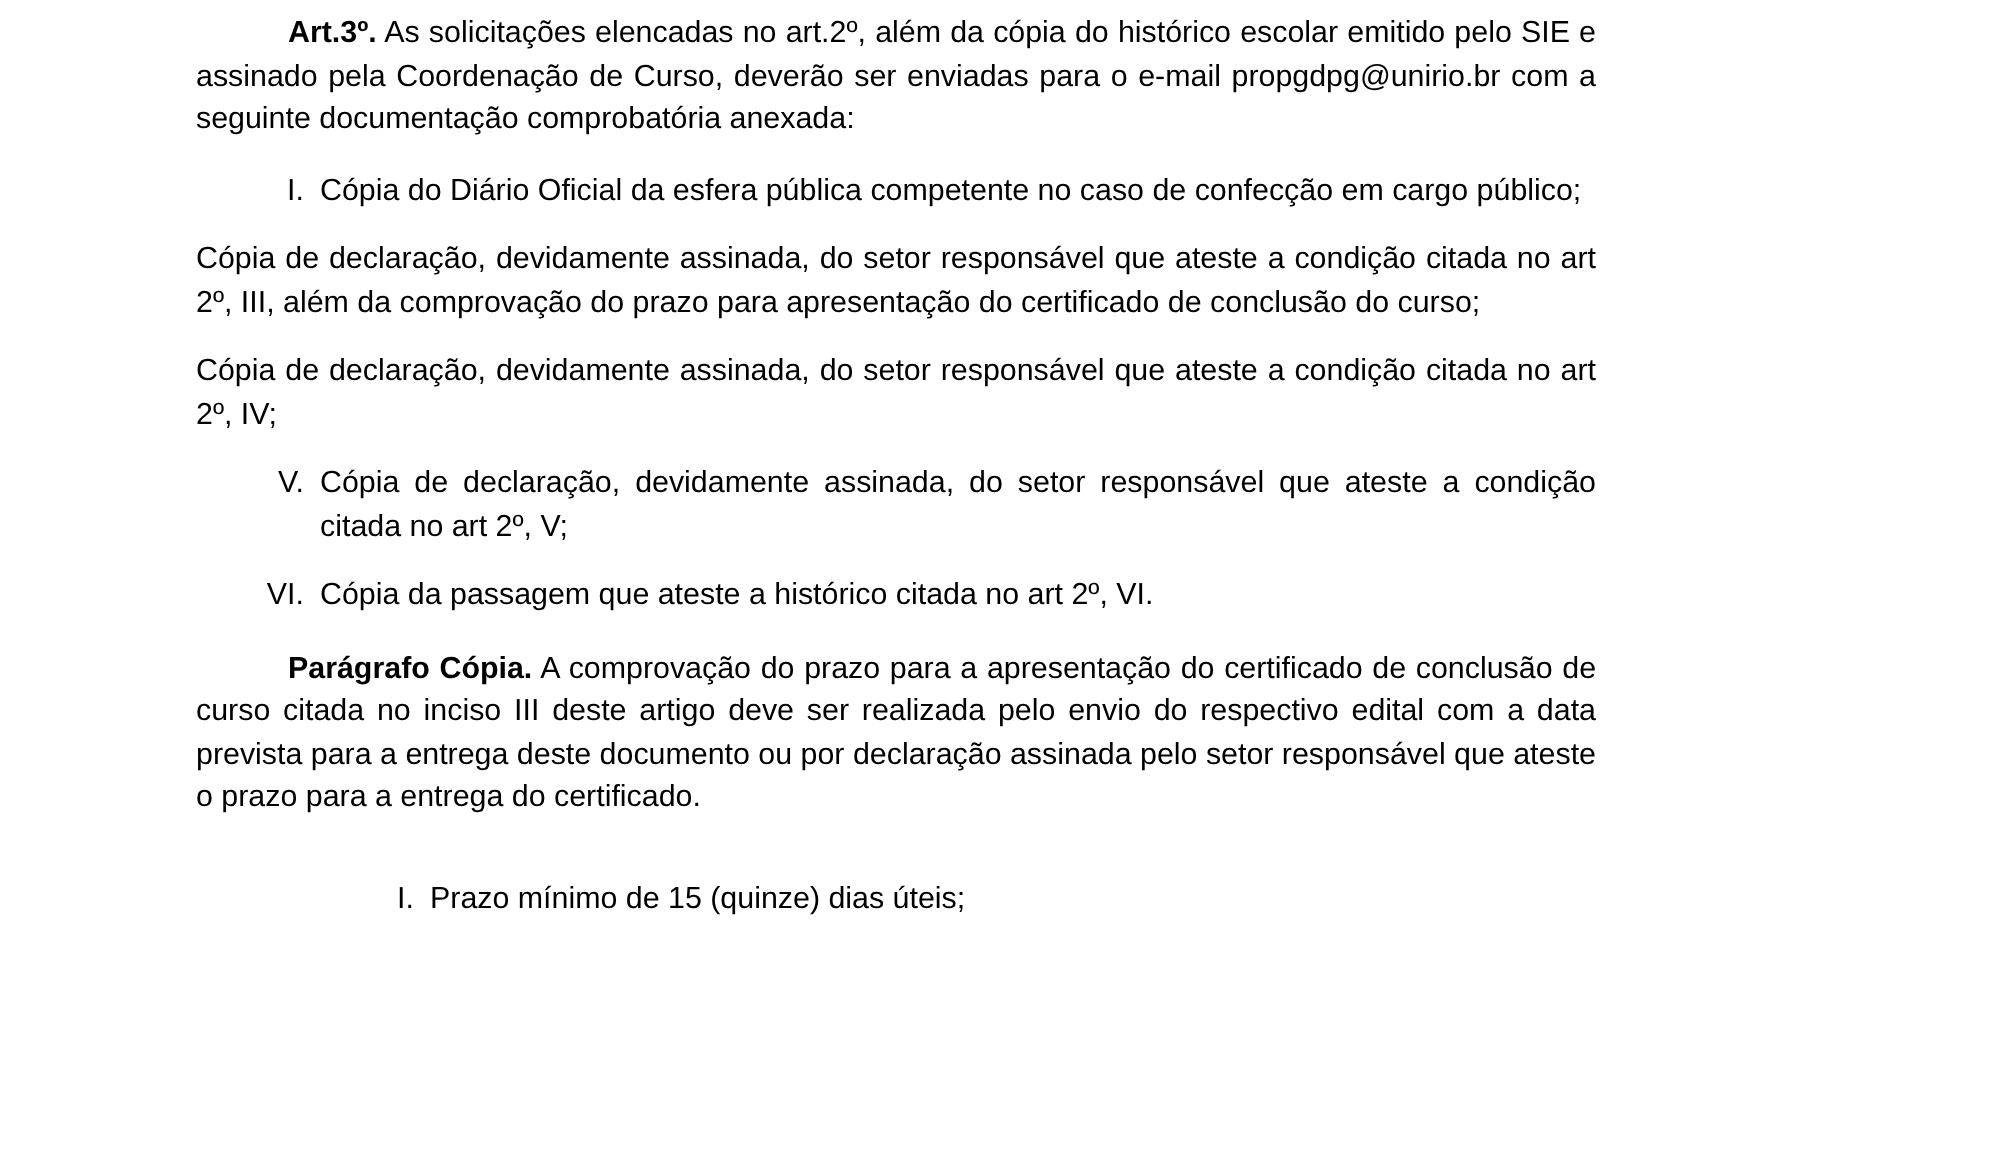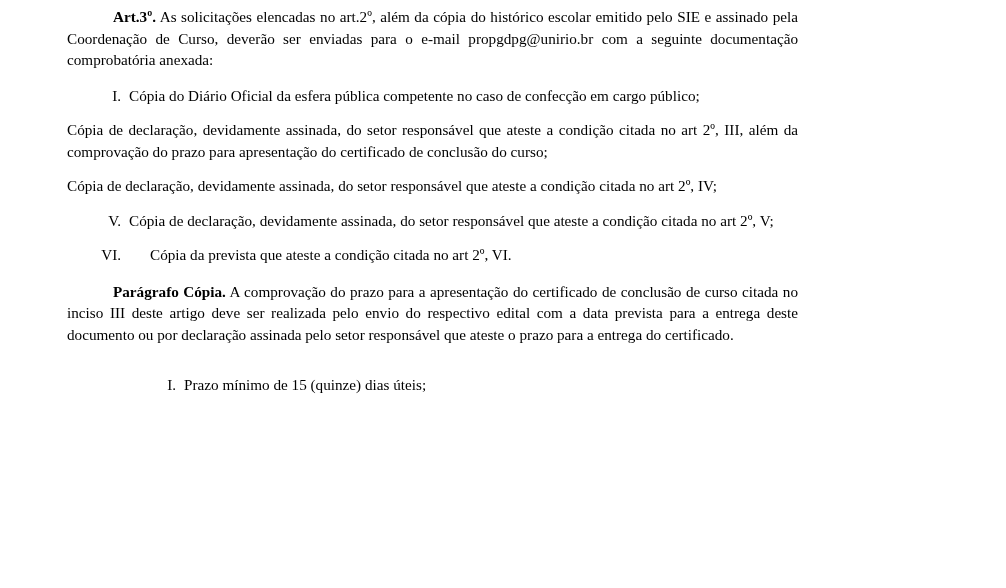--- a/index.html
+++ b/index.html
@@ -12,22 +12,21 @@
     height: 588px;
     font-family: "Liberation Sans", sans-serif;
     color: #000000;
     overflow: hidden;
   }
   .page {
     position: relative;
     width: 1006px;
     height: 588px;
     box-sizing: border-box;
-    padding: 6px 208px 0 67px;
-    font-family: Liberation Serif, serif;
+    padding: 6px 208px 0 98px;
   }
   .para {
     font-size: 15.2px;
     line-height: 21.5px;
     text-align: justify;
     text-justify: inter-word;
     margin: 0 0 0 0;
   }
   .para .indent-lead {
     display: inline-block;
@@ -45,21 +44,20 @@
     list-style: none;
   }
   .roman-item {
     display: flex;
     font-size: 15.2px;
     line-height: 21.5px;
     margin-bottom: 13px;
   }
   .roman-item:last-child {
     margin-bottom: 0;
-    gap: 21px;
   }
   .roman-item .marker {
     width: 62px;
     min-width: 62px;
     text-align: right;
     padding-right: 8px;
     box-sizing: border-box;
   }
   .roman-item .text {
     flex: 1;
@@ -114,21 +112,21 @@
     </li>
     <li class="roman-item">
       <span class="text">Cópia de declaração, devidamente assinada, do setor responsável que ateste a condição citada no art 2º, IV;</span>
     </li>
     <li class="roman-item">
       <span class="marker">V.</span>
       <span class="text">Cópia de declaração, devidamente assinada, do setor responsável que ateste a condição citada no art 2º, V;</span>
     </li>
     <li class="roman-item">
       <span class="marker">VI.</span>
-      <span class="text">Cópia da prevista que ateste a condição citada no art 2º, VI.</span>
+      <span class="text">Cópia da passagem que ateste a histórico citada no art 2º, VI.</span>
     </li>
   </ul>
 
   <div class="spacer-lg"></div>
 
   <p class="para">
     <span class="indent-lead"></span><b>Parágrafo Cópia.</b><span> A comprovação do prazo para a apresentação do certificado de conclusão de curso citada no inciso III deste artigo deve ser realizada pelo envio do respectivo edital com a data prevista para a entrega deste documento ou por declaração assinada pelo setor responsável que ateste o prazo para a entrega do certificado.</span>
   </p>
 
   <div class="spacer-lg"></div>

